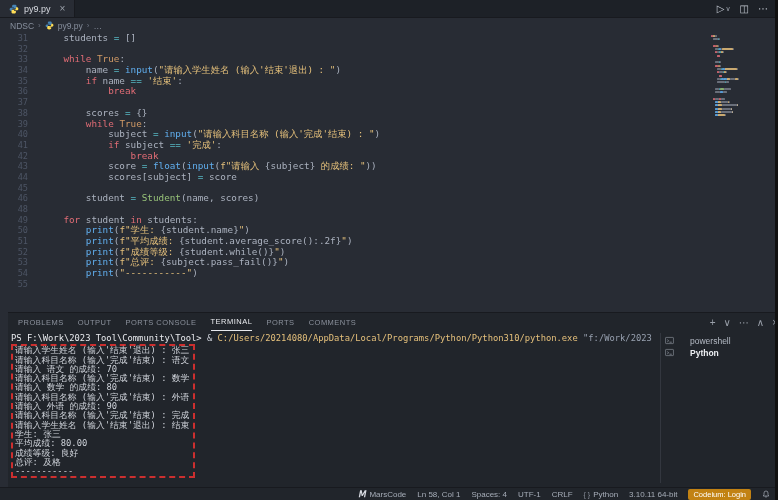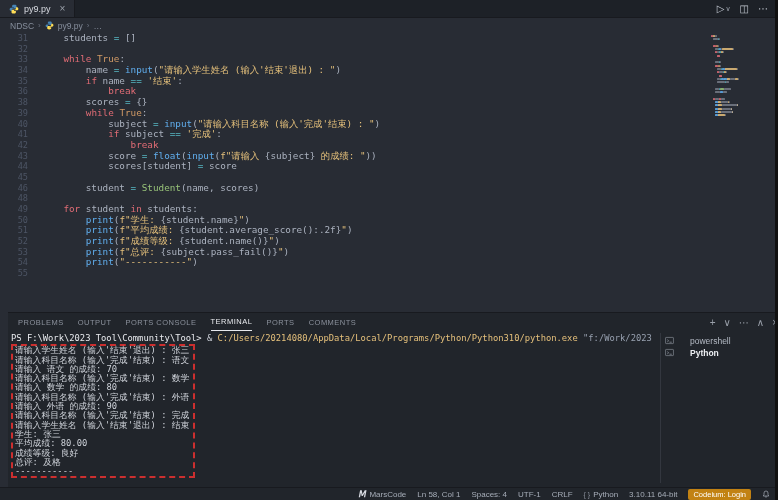--- a/index.html
+++ b/index.html
@@ -108,34 +108,35 @@
   </div>
 
   <div id="editor">
     <div>
         <div class="code-line"><span class="ln">31</span><span class="code-text"><span class="tok-t">    students </span><span class="tok-o">= </span><span class="tok-t">[]</span></span></div>
         <div class="code-line"><span class="ln">32</span><span class="code-text"></span></div>
         <div class="code-line"><span class="ln">33</span><span class="code-text"><span class="tok-t">    </span><span class="tok-k">while </span><span class="tok-b">True</span><span class="tok-t">:</span></span></div>
         <div class="code-line"><span class="ln">34</span><span class="code-text"><span class="tok-t">        name </span><span class="tok-o">= </span><span class="tok-f">input</span><span class="tok-t">(</span><span class="tok-s">"请输入学生姓名 (输入'结束'退出) : "</span><span class="tok-t">)</span></span></div>
         <div class="code-line"><span class="ln">35</span><span class="code-text"><span class="tok-t">        </span><span class="tok-k">if </span><span class="tok-t">name </span><span class="tok-o">== </span><span class="tok-s">'结束'</span><span class="tok-t">:</span></span></div>
         <div class="code-line"><span class="ln">36</span><span class="code-text"><span class="tok-t">            </span><span class="tok-k">break</span></span></div>
+        <div class="code-line"><span class="ln">37</span><span class="code-text"></span></div>
         <div class="code-line"><span class="ln">38</span><span class="code-text"><span class="tok-t">        scores </span><span class="tok-o">= </span><span class="tok-t">{}</span></span></div>
         <div class="code-line"><span class="ln">39</span><span class="code-text"><span class="tok-t">        </span><span class="tok-k">while </span><span class="tok-b">True</span><span class="tok-t">:</span></span></div>
         <div class="code-line"><span class="ln">40</span><span class="code-text"><span class="tok-t">            subject </span><span class="tok-o">= </span><span class="tok-f">input</span><span class="tok-t">(</span><span class="tok-s">"请输入科目名称 (输入'完成'结束) : "</span><span class="tok-t">)</span></span></div>
         <div class="code-line"><span class="ln">41</span><span class="code-text"><span class="tok-t">            </span><span class="tok-k">if </span><span class="tok-t">subject </span><span class="tok-o">== </span><span class="tok-s">'完成'</span><span class="tok-t">:</span></span></div>
         <div class="code-line"><span class="ln">42</span><span class="code-text"><span class="tok-t">                </span><span class="tok-k">break</span></span></div>
         <div class="code-line"><span class="ln">43</span><span class="code-text"><span class="tok-t">            score </span><span class="tok-o">= </span><span class="tok-f">float</span><span class="tok-t">(</span><span class="tok-f">input</span><span class="tok-t">(</span><span class="tok-s">f"请输入 </span><span class="tok-t">{subject}</span><span class="tok-s"> 的成绩: "</span><span class="tok-t">))</span></span></div>
-        <div class="code-line"><span class="ln">44</span><span class="code-text"><span class="tok-t">            scores[student] </span><span class="tok-o">= </span><span class="tok-t">score</span></span></div>
+        <div class="code-line"><span class="ln">44</span><span class="code-text"><span class="tok-t">            scores[subject] </span><span class="tok-o">= </span><span class="tok-t">score</span></span></div>
         <div class="code-line"><span class="ln">45</span><span class="code-text"></span></div>
         <div class="code-line"><span class="ln">46</span><span class="code-text"><span class="tok-t">        student </span><span class="tok-o">= </span><span class="tok-c">Student</span><span class="tok-t">(name, scores)</span></span></div>
         <div class="code-line"><span class="ln">48</span><span class="code-text"></span></div>
         <div class="code-line"><span class="ln">49</span><span class="code-text"><span class="tok-t">    </span><span class="tok-k">for </span><span class="tok-t">student </span><span class="tok-k">in </span><span class="tok-t">students:</span></span></div>
         <div class="code-line"><span class="ln">50</span><span class="code-text"><span class="tok-t">        </span><span class="tok-f">print</span><span class="tok-t">(</span><span class="tok-s">f"学生: </span><span class="tok-t">{student.name}</span><span class="tok-s">"</span><span class="tok-t">)</span></span></div>
         <div class="code-line"><span class="ln">51</span><span class="code-text"><span class="tok-t">        </span><span class="tok-f">print</span><span class="tok-t">(</span><span class="tok-s">f"平均成绩: </span><span class="tok-t">{student.average_score():.2f}</span><span class="tok-s">"</span><span class="tok-t">)</span></span></div>
-        <div class="code-line"><span class="ln">52</span><span class="code-text"><span class="tok-t">        </span><span class="tok-f">print</span><span class="tok-t">(</span><span class="tok-s">f"成绩等级: </span><span class="tok-t">{student.name()}</span><span class="tok-s">"</span><span class="tok-t">)</span></span></div>
+        <div class="code-line"><span class="ln">52</span><span class="code-text"><span class="tok-t">        </span><span class="tok-f">print</span><span class="tok-t">(</span><span class="tok-s">f"成绩等级: </span><span class="tok-t">{student.while()}</span><span class="tok-s">"</span><span class="tok-t">)</span></span></div>
         <div class="code-line"><span class="ln">53</span><span class="code-text"><span class="tok-t">        </span><span class="tok-f">print</span><span class="tok-t">(</span><span class="tok-s">f"总评: </span><span class="tok-t">{subject.pass_fail()}</span><span class="tok-s">"</span><span class="tok-t">)</span></span></div>
         <div class="code-line"><span class="ln">54</span><span class="code-text"><span class="tok-t">        </span><span class="tok-f">print</span><span class="tok-t">(</span><span class="tok-s">"-----------"</span><span class="tok-t">)</span></span></div>
         <div class="code-line"><span class="ln">55</span><span class="code-text"></span></div>
       </div>
   </div>
   <div id="minimap">
       <div class="mm-row">
         <span style="width: 2px; background: rgba(224, 108, 117, 0.85);"></span>
         <span style="width: 2px; background: rgba(229, 192, 123, 0.85);"></span>
         <span style="width: 1.5px; background: rgba(171, 178, 191, 0.5);"></span>

